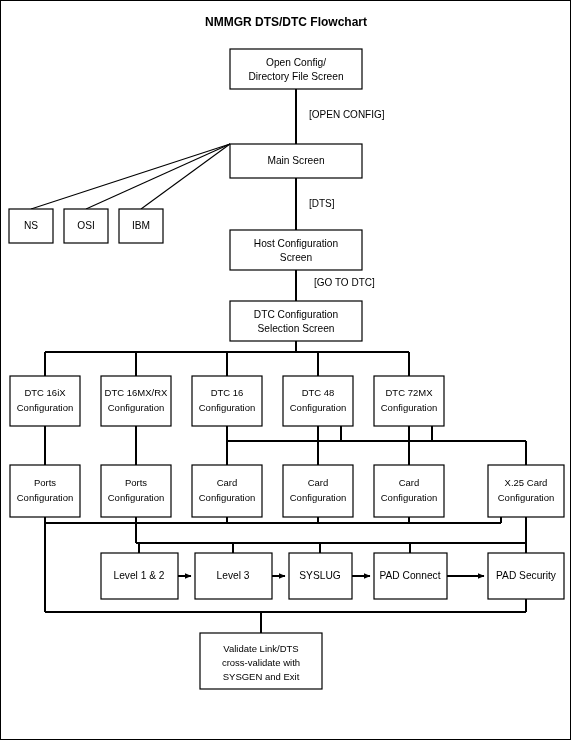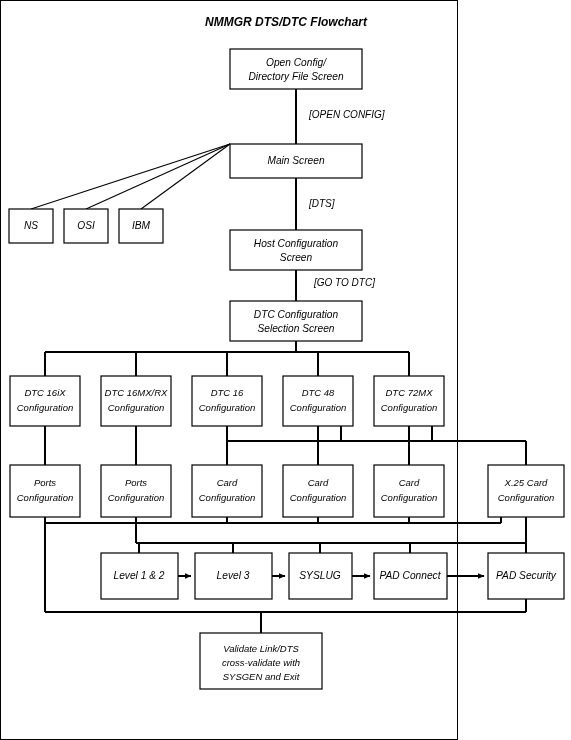--- a/index.html
+++ b/index.html
@@ -10,26 +10,25 @@
   body {
     width: 571px;
     height: 740px;
     font-family: "Liberation Sans", sans-serif;
     overflow: hidden;
   }
   #flow-frame {
     position: absolute;
     left: 0;
     top: 0;
-    width: 458px;
+    width: 571px;
     height: 740px;
     box-sizing: border-box;
     border: 1px solid #000000;
     background: #ffffff;
-    font-style: italic;
   }
   svg#flow-svg {
     display: block;
     width: 571px;
     height: 740px;
   }
   .node-box {
     fill: #ffffff;
     stroke: #000000;
     stroke-width: 1.2;

